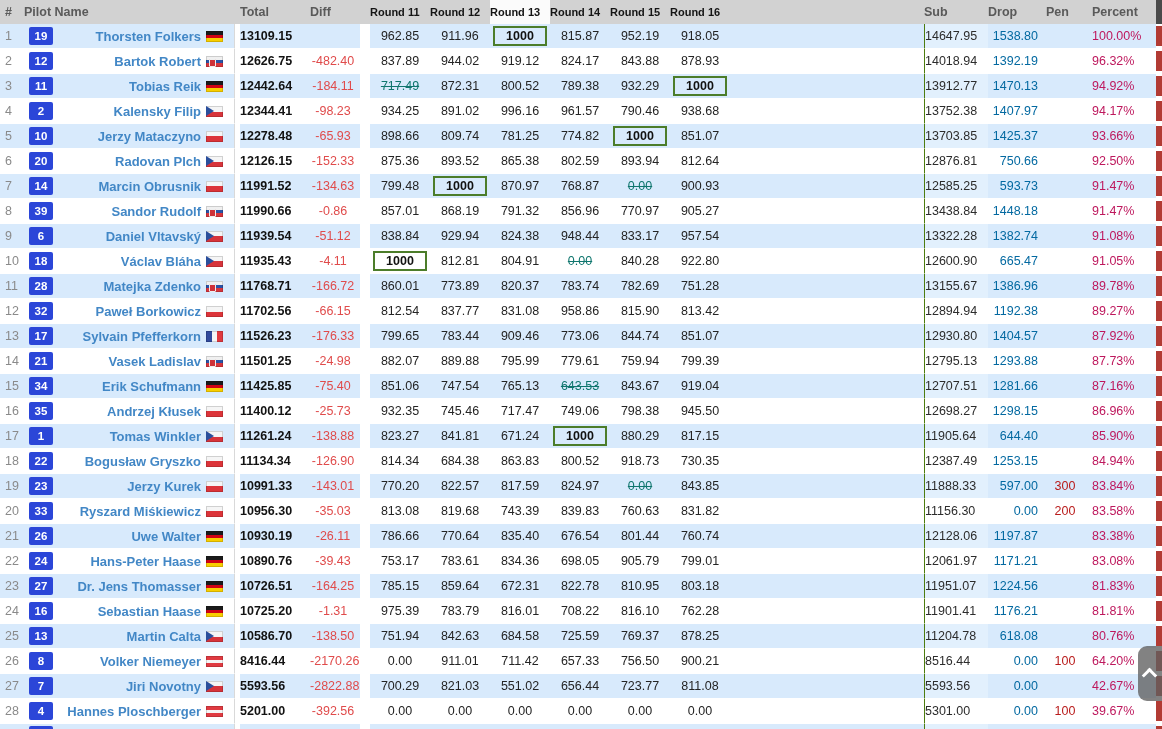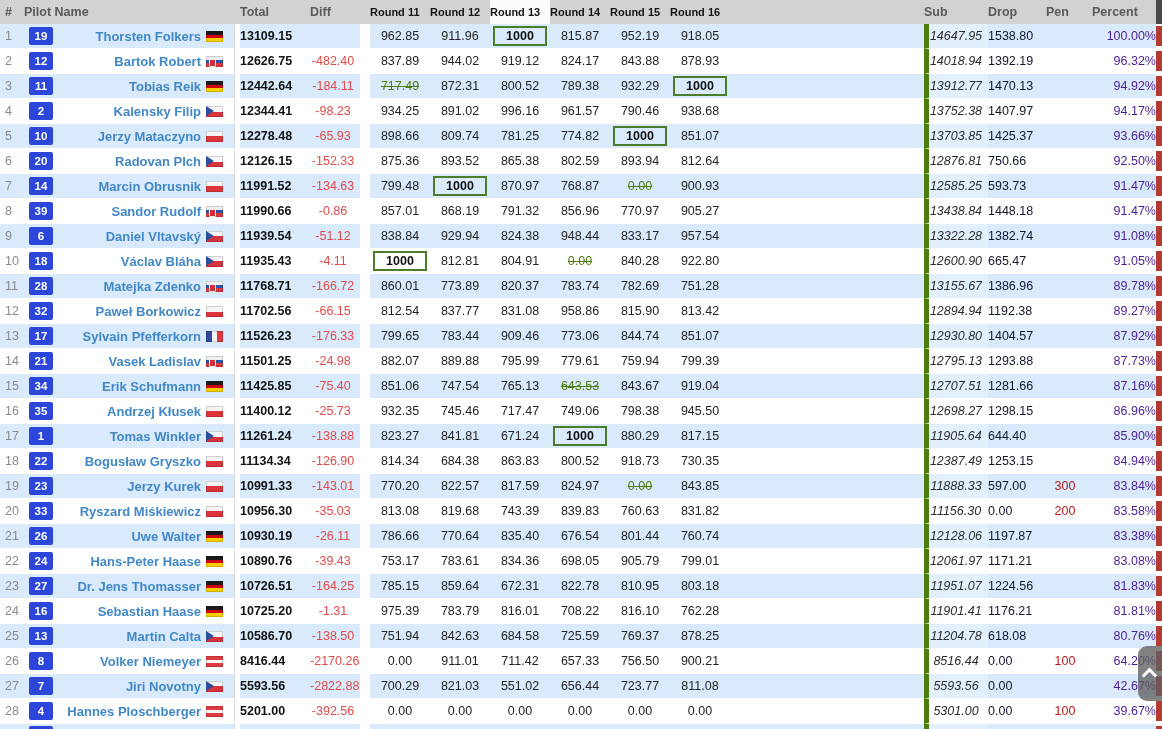--- a/index.html
+++ b/index.html
@@ -107,26 +107,26 @@
   td.total { text-align: left; font-weight: bold; color: #121212; padding-right: 6px; }
   td.diff { text-align: center; color: var(--red, #e04b4b); padding-right: 4px; }
   td.round { text-align: center; color: #242424; }
   .rv { display: inline-block; }
   .rv.win {
     border: 2px solid var(--green, #4c7d2a);
     font-weight: bold;
     padding: 1px 11px;
     color: #111;
   }
-  .rv.strike { color: #4d7c0f; text-decoration: line-through; }
-  td.sub { text-align: center; color: #2c2c2c; padding-right: 5px; border-left: 5px solid #4d7c0f; font-style: italic; }
+  .rv.strike { color: #0f766e; text-decoration: line-through; }
+  td.sub { text-align: left; color: #2c2c2c; padding-right: 5px; border-left: 1px solid #4d7c0f; }
   tr.blue td.sub { background: #e2f0fd; }
-  td.drop { text-align: left; color: #0f172a; padding-right: 8px; margin-top: 8px; }
+  td.drop { text-align: right; color: #0369a1; padding-right: 8px; margin-top: 8px; }
   td.pen { text-align: center; color: #b91c1c; padding-right: 8px; }
-  td.pct { text-align: right; color: #4c1d95; }
+  td.pct { color: #be185d; padding-right: 7px; }
   td.mark {
     background: var(--marker, #b23b34) !important;
     border-top: 2px solid #fff;
     border-bottom: 3px solid #fff;
   }
 
   .scroll-top {
     position: absolute;
     top: 646px;
     right: -16px;

